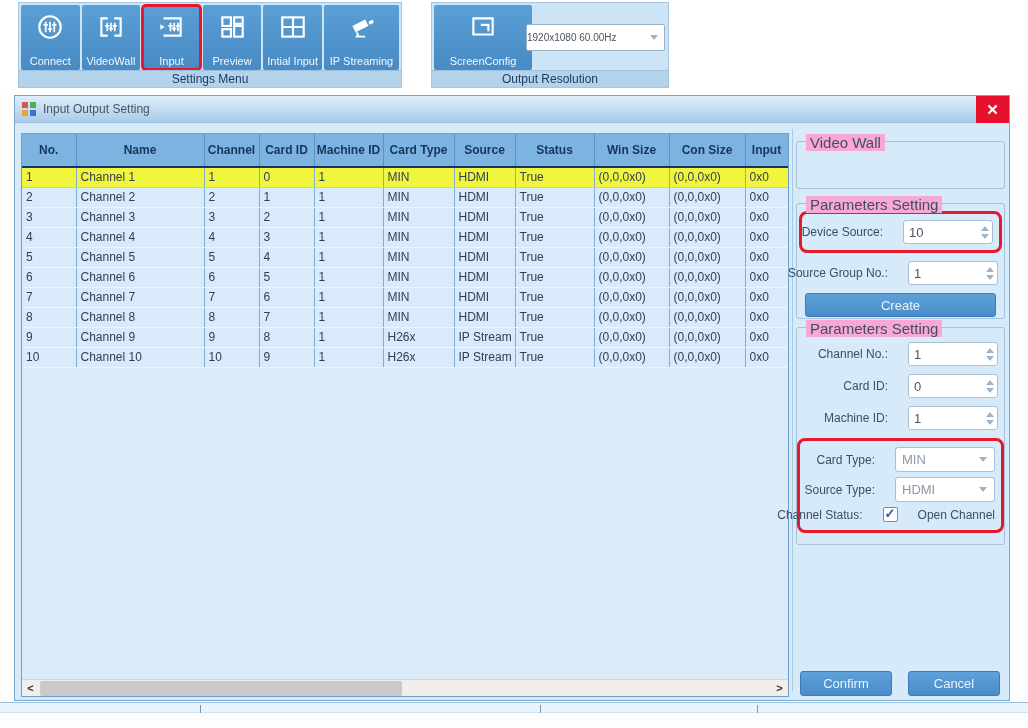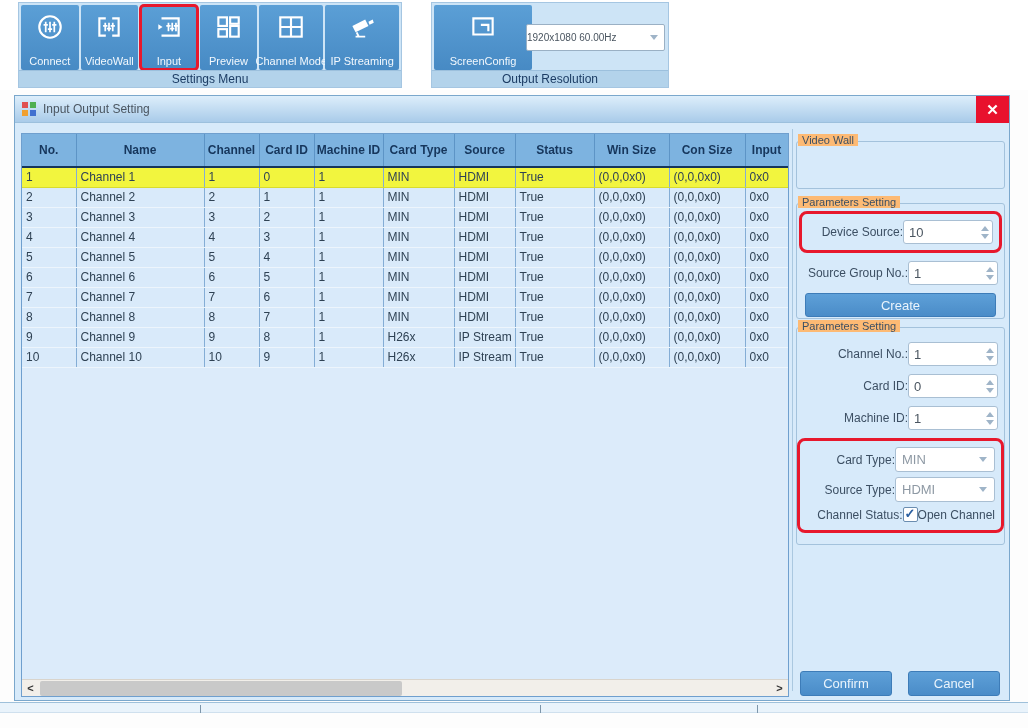--- a/index.html
+++ b/index.html
@@ -47,35 +47,35 @@
   table.src tr.selected td { background:#f2f53e; border-bottom:1px solid #d8db2e; }
   .hscroll { position:absolute; left:0; right:0; bottom:0; height:17px; background:#f2efea; border-top:1px solid #d9d4cc; display:flex; align-items:center; }
   .hs-arrow { width:17px; height:17px; font-size:11px; font-weight:bold; color:#333; display:flex; align-items:center; justify-content:center; }
   .hs-thumb { position:absolute; left:18px; width:362px; top:1px; height:15px; background:#c9c9c9; border-radius:2px; }
   .hs-arrow.right { position:absolute; right:0; }
 
   
   .panel-divider { position:absolute; left:777px; top:6px; width:1px; height:562px; background:#aac8e0; }
   .side-panel { position:absolute; left:779px; top:4px; width:215px; height:570px; }
   .groupbox { position:absolute; left:2px; right:4px; border:1px solid #a3c2dc; border-radius:3px; }
-  .gb-label { position:absolute; top:-8px; left:1px; background:#fdba74; padding:0 4px; font-size:11px; color:#3c4f63; white-space:nowrap; }
+  .gb-label { position:absolute; top:-8px; left:9px; background:#f9a8d4; padding:0 4px; font-size:15px; color:#3c4f63; white-space:nowrap; }
   .gb-vw { top:14px; height:48px; }
   .gb-p1 { top:76px; height:116px; }
   .gb-p2 { top:200px; height:218px; }
 
   .ddl { display:flex; align-items:center; background:#fff; border:1px solid #a9bfd3; border-radius:3px; height:26px; }
   .ddl .val { flex:1; padding-left:6px; color:#8e99a4; font-size:13px; white-space:nowrap; overflow:hidden; }
   .ddl .tri-down { margin-right:7px; }
   .vw-ddl { margin:12px 8px 0 8px; }
 
   .spin { display:flex; align-items:center; background:#fff; border:1px solid #a9bfd3; border-radius:3px; width:90px; height:24px; flex:none; }
   .spin .val { flex:1; padding-left:5px; font-size:13px; color:#4a5560; }
   .spin .arrows { width:15px; height:100%; display:flex; flex-direction:column; align-items:center; justify-content:center; gap:3px; }
 
-  .form-row { display:flex; align-items:center; justify-content:flex-end; margin:8px 6px; gap:0; }
+  .form-row { display:flex; align-items:center; justify-content:flex-end; margin:8px 6px; gap:20px; }
   .form-row label { font-size:12px; color:#3c4f63; white-space:nowrap; }
   .ddl.small { width:100px; height:25px; flex:none; }
 
   .red-frame { border:3px solid #e7182c; border-radius:8px; }
   .rf1 { margin:7px 2px 2px 2px; padding:1px 2px; }
   .rf2 { margin:4px 0 0 0; padding:1px 2px 3px 12px; }
   .red-frame .form-row { margin:5px 4px; }
 
   .blue-btn { background:linear-gradient(#5ea0d8,#4a8cc8); border:1px solid #3d7cb8; border-radius:3px; color:#eaf4fc; font-size:13px;
               display:flex; align-items:center; justify-content:center; cursor:default; }
@@ -131,21 +131,21 @@
             <rect x="16" y="5" width="8" height="6"></rect>
             <rect x="16" y="13" width="8" height="10"></rect>
           </svg>
           <span class="tb-label">Preview</span>
         </div>
         <div class="tb-btn">
           <svg width="30" height="30" viewBox="0 0 28 28" fill="none" stroke="#fff" stroke-width="2">
             <rect x="4" y="5" width="20" height="18"></rect>
             <path d="M14 5v18M4 14h20"></path>
           </svg>
-          <span class="tb-label">Channel Mode</span>
+          <span class="tb-label">Intial Input</span>
         </div>
         <div class="tb-btn wide">
           <svg width="30" height="30" viewBox="0 0 28 28" fill="none" stroke="#fff" stroke-width="2">
             <path d="M5 13l12-6 3 6-12 6z" fill="#fff" stroke="none"></path>
             <path d="M20 9l4-2 1 3-4 2z" fill="#fff" stroke="none"></path>
             <path d="M9 19l2 4M8 23h9" stroke-width="1.8"></path>
           </svg>
           <span class="tb-label">IP Streaming</span>
         </div>
       </div>

